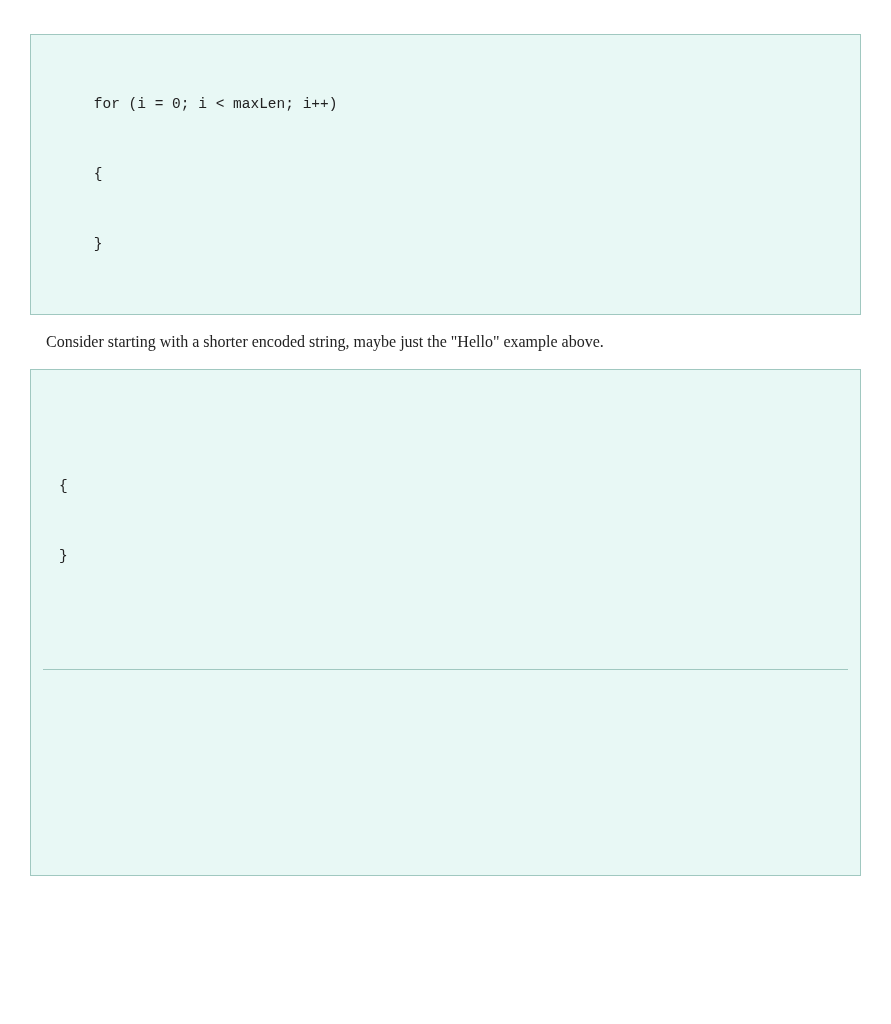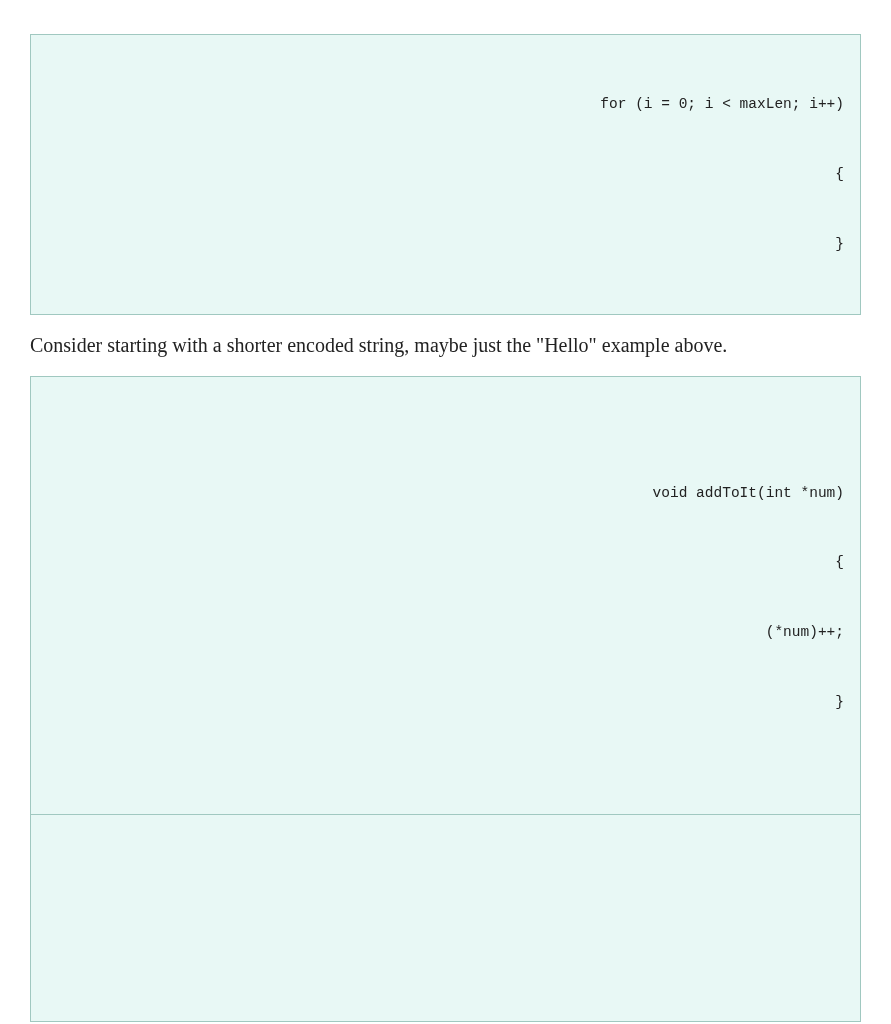--- a/index.html
+++ b/index.html
@@ -18,64 +18,61 @@
     }
 
     .content-wrapper {
       max-width: 831px;
       margin: 0 auto;
     }
 
     .code-block {
       background-color: #e8f8f5;
       border: 1px solid #a0c8c0;
-      padding: 12px 16px;
+      padding: 12px 28px;
       margin: 14px 0;
       font-family: 'Courier New', Courier, monospace;
       font-size: 14.5px;
       line-height: 1.6;
       white-space: pre;
       color: #222;
-      text-align: right;
     }
 
     .code-section {
       padding: 0;
     }
 
     .code-section-2 {
       padding-top: 8px;
     }
 
     .text-paragraph {
       text-align: justify;
       line-height: 1.65;
-      margin: 14px 0;
-      font-size: 20px;
+      margin: 14px 16px;
+      font-size: 16px;
     }
   </style>
 </head>
 <body>
 
 <div class="content-wrapper">
 
   <div class="code-block">
     <div>    for (i = 0; i &lt; maxLen; i++)</div>
     <div>    {</div>
     <div>    }</div>
   </div>
 
   <p class="text-paragraph">Consider starting with a shorter encoded string, maybe just the "Hello" example above.</p>
 
 
   <div class="code-block">
     <div class="code-section">
-      <div>void addToIt(int *num)</div>
       <div>{</div>
-      <div>    (*num)++;</div>
       <div>}</div>
     </div>
     <div style="border-top: 1px solid #a0c8c0; margin: 8px -16px; margin-bottom: 0;"></div>
     <div class="code-section code-section-2">
       
       
     </div>
   </div>
 
 </div>

